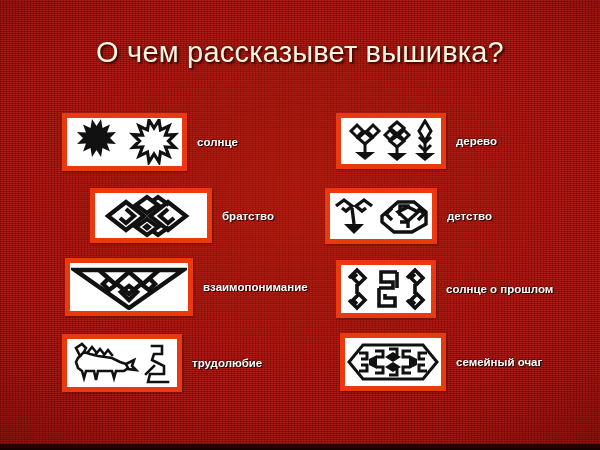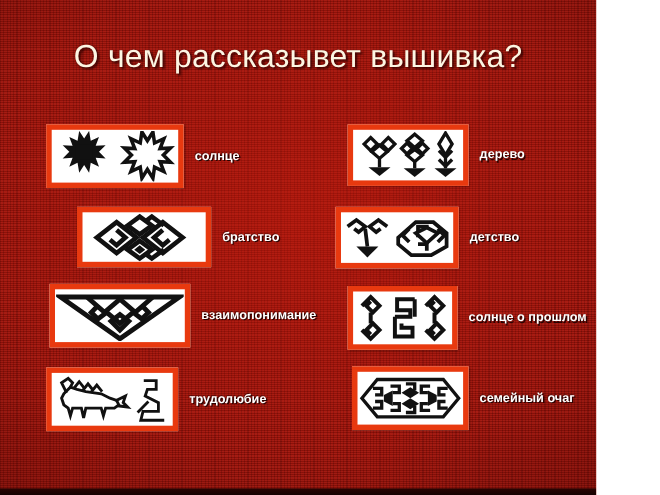--- a/index.html
+++ b/index.html
@@ -1,21 +1,21 @@
 <!DOCTYPE html>
 <html><head>
 <meta charset="utf-8">
 <style>
   html,body{margin:0;padding:0;}
   body{
     width:600px;height:450px;overflow:hidden;
     font-family:"Liberation Sans","DejaVu Sans",sans-serif;
   }
   #slide{
-    position:relative;width:542px;height:450px;
+    position:relative;width:600px;height:450px;
     background-color:#9e1109;
     overflow:hidden;
   }
   
   #texture{
     position:absolute;inset:0;
     background-image:
       repeating-linear-gradient(0deg, rgba(0,0,0,.17) 0px, rgba(0,0,0,.17) 1px, rgba(255,255,255,.045) 1px, rgba(255,255,255,.045) 2px),
       repeating-linear-gradient(90deg, rgba(0,0,0,.15) 0px, rgba(0,0,0,.15) 1px, rgba(255,70,40,.07) 1px, rgba(255,70,40,.07) 3px);
     pointer-events:none;
@@ -32,21 +32,21 @@
   }
   #title{
     position:absolute;left:0;right:0;top:36px;
     text-align:center;
     font-size:29px;font-weight:400;
     color:#fdf6e3;
     letter-spacing:.2px;
     text-shadow:2px 2px 2px rgba(40,0,0,.75), 0 0 2px rgba(60,5,0,.6);
     white-space:nowrap;
   }
-  .row{position:absolute;display:flex;align-items:center;}
+  .row{position:absolute;display:flex;align-items:center;padding-left:20px;}
   .card{
     background:#ffffff;
     border:5px solid #e8390f;
     box-sizing:border-box;
     display:flex;align-items:center;justify-content:center;
     box-shadow:1px 1px 2px rgba(0,0,0,.35);
     flex:none;
   }
   .card svg{display:block;}
   .label{

